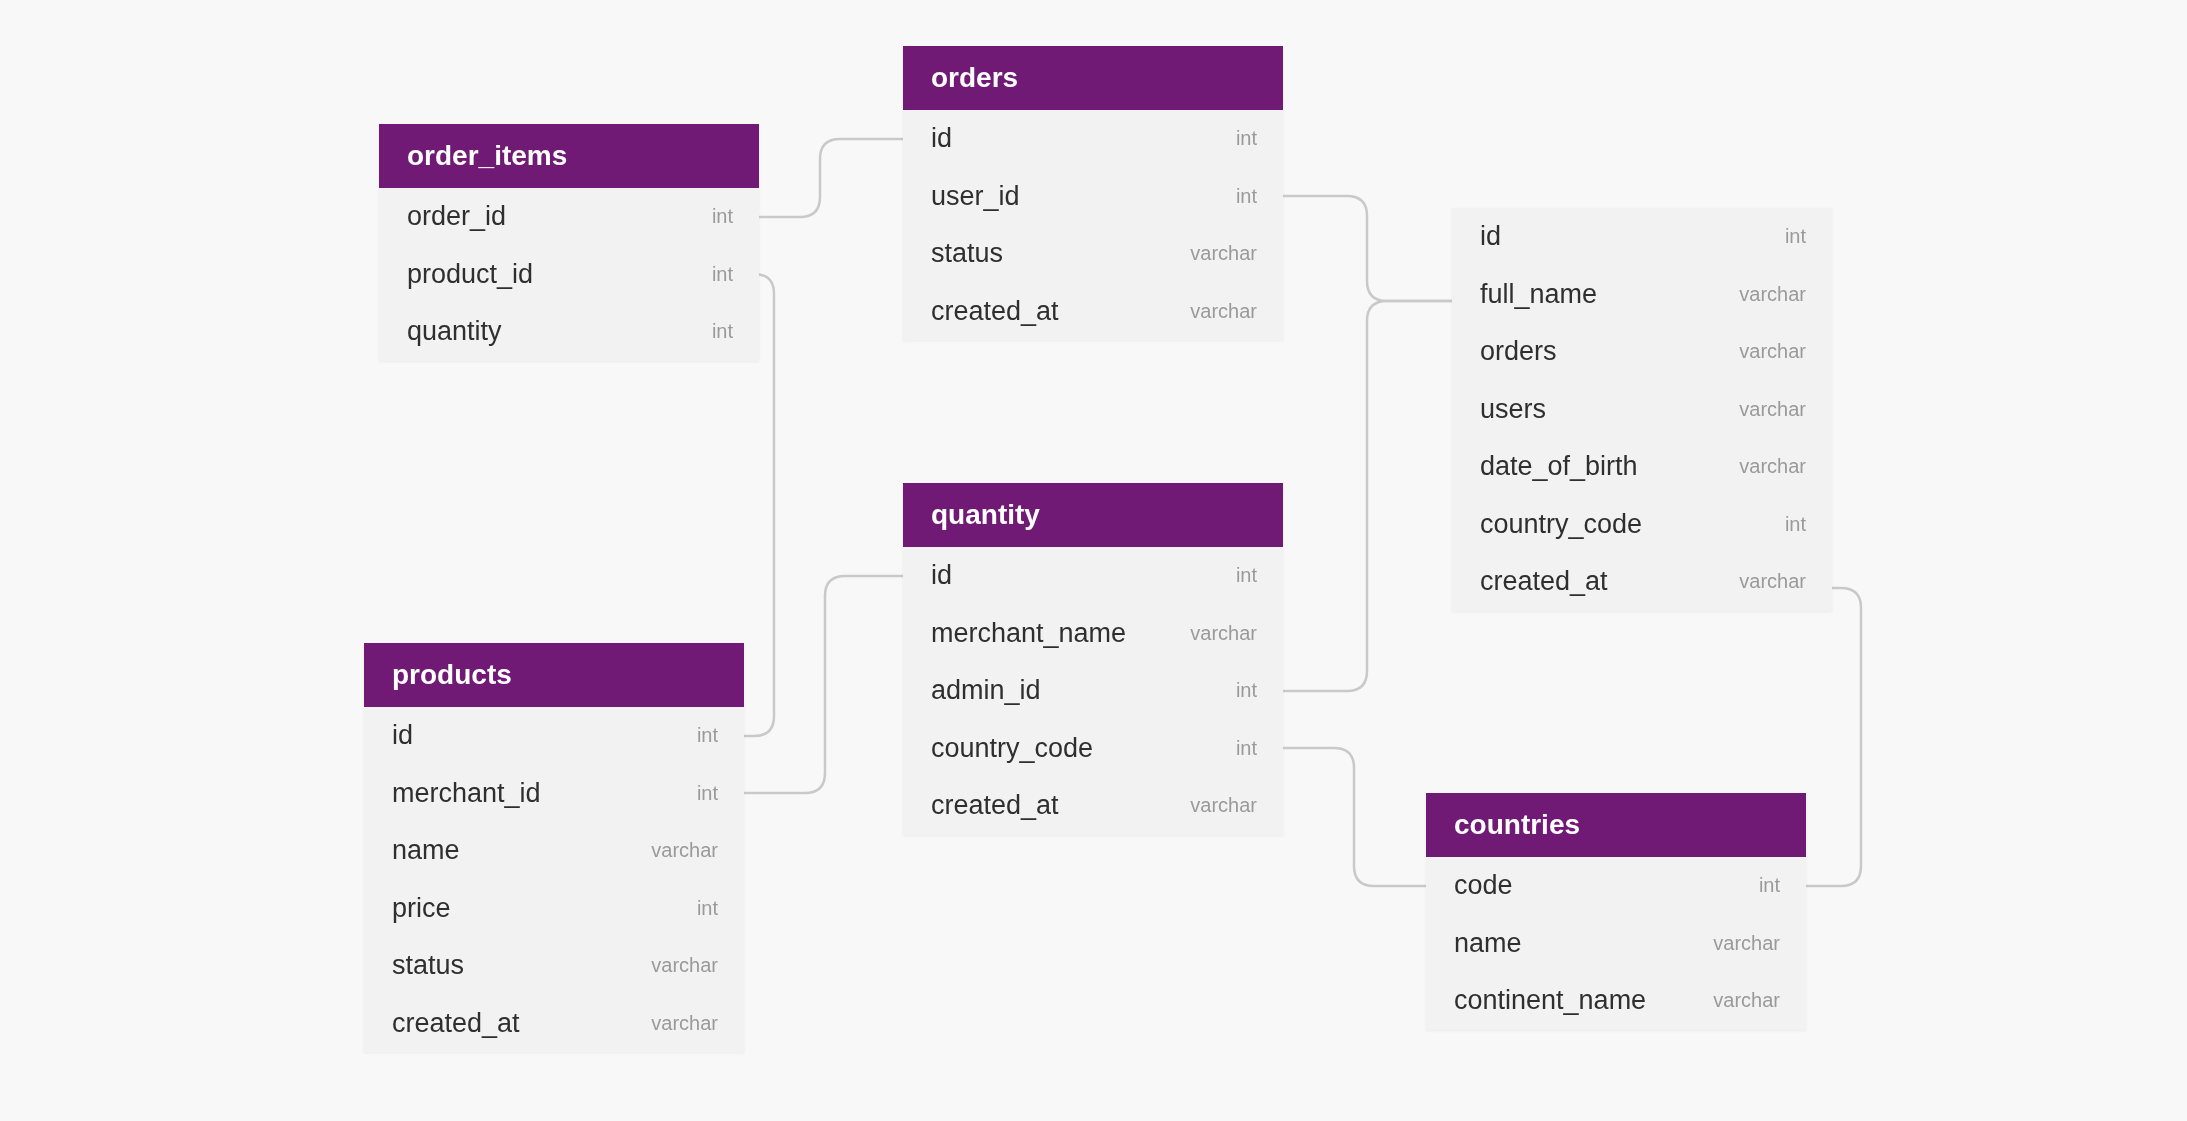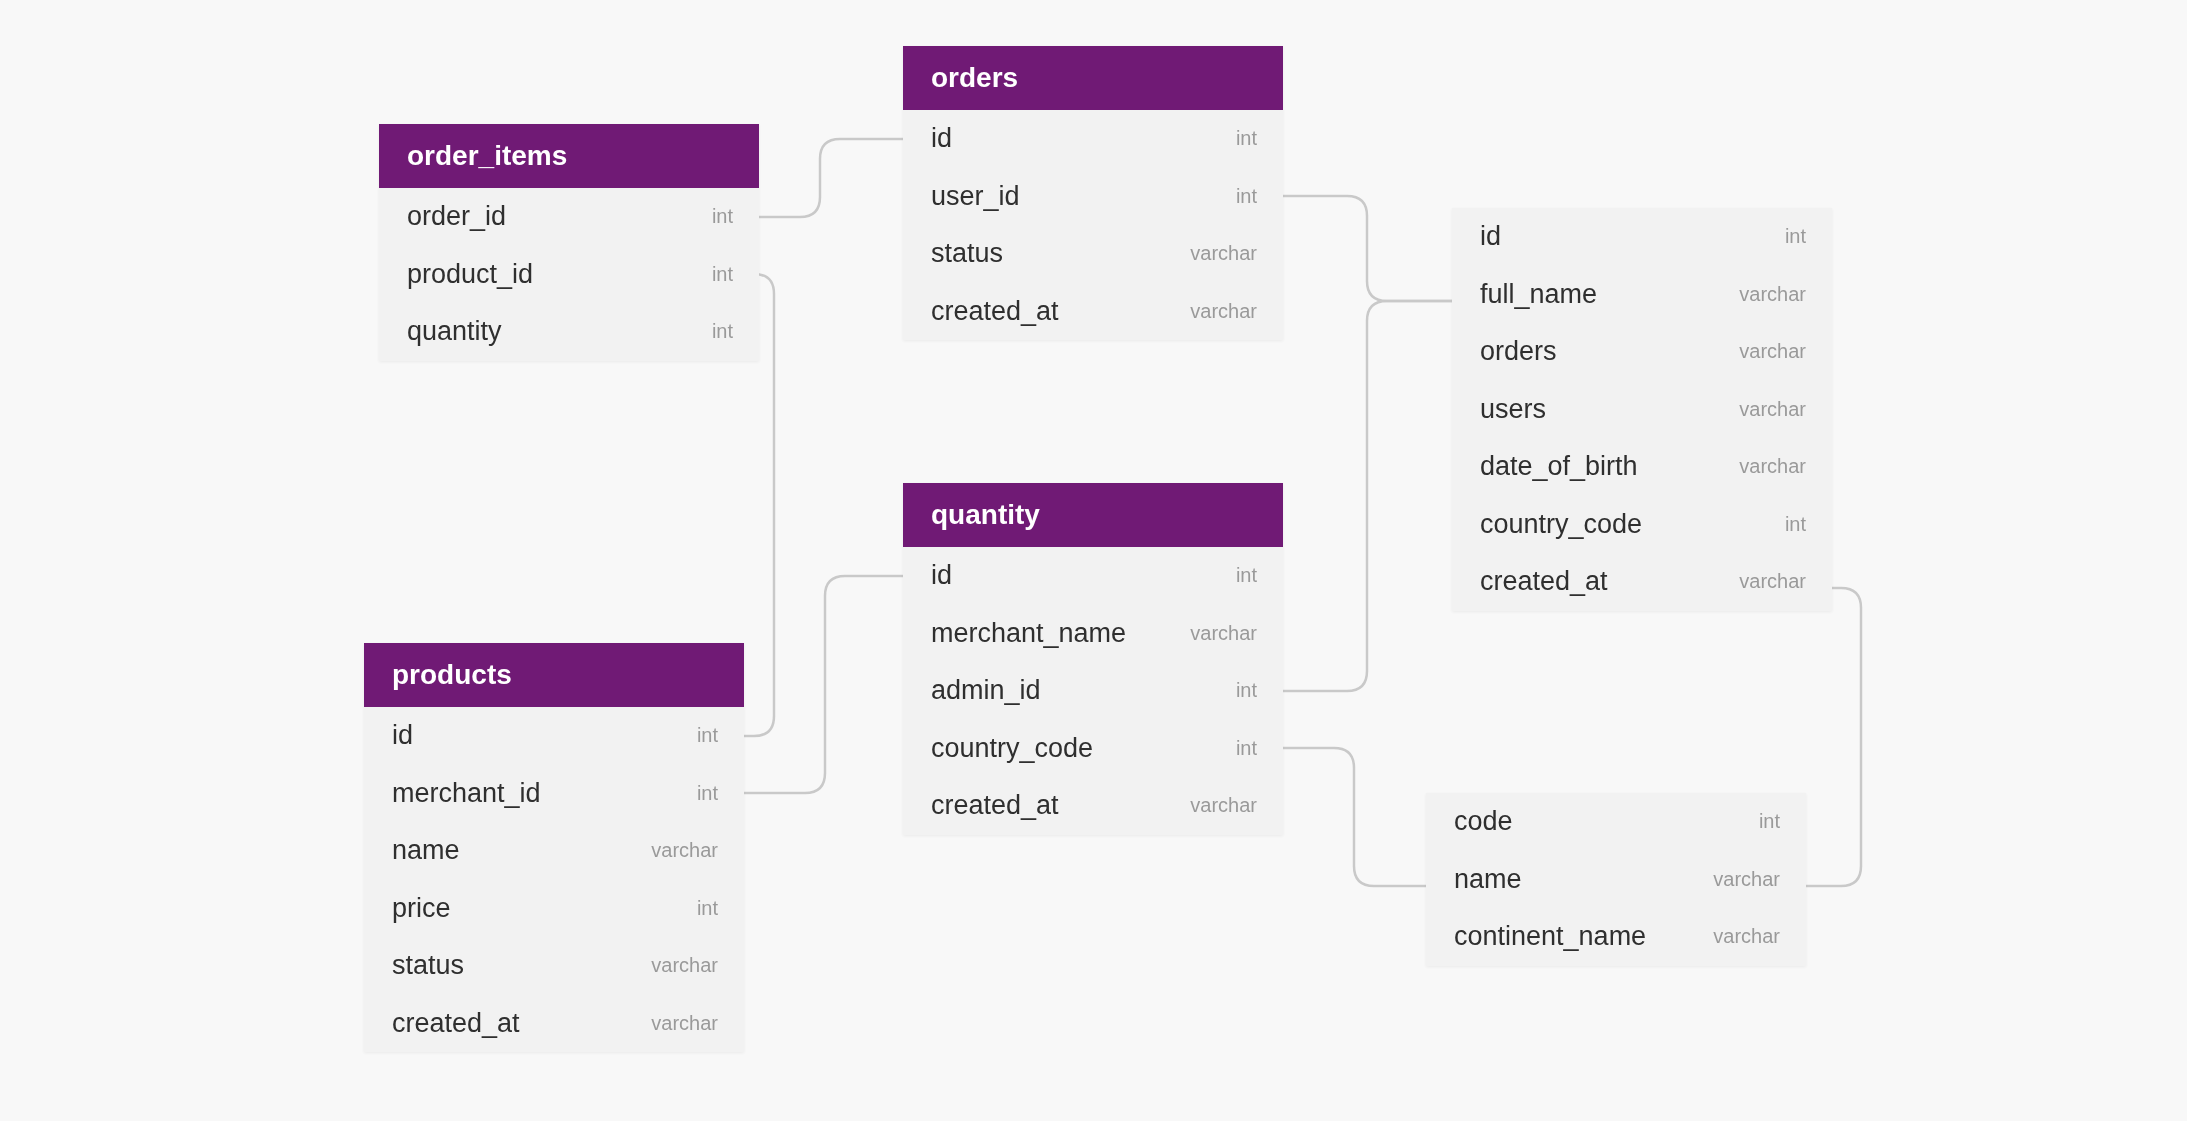--- a/index.html
+++ b/index.html
@@ -190,20 +190,23 @@
     <span class="fname">country_code</span>
     <span class="ftype">int</span>
   </div>
   <div class="row">
     <span class="fname">created_at</span>
     <span class="ftype">varchar</span>
   </div>
 </div>
 
 <div class="db-table" id="t-countries">
+  <div class="hdr">
+    <span>countries</span>
+  </div>
   <div class="row">
     <span class="fname">code</span>
     <span class="ftype">int</span>
   </div>
   <div class="row">
     <span class="fname">name</span>
     <span class="ftype">varchar</span>
   </div>
   <div class="row">
     <span class="fname">continent_name</span>

